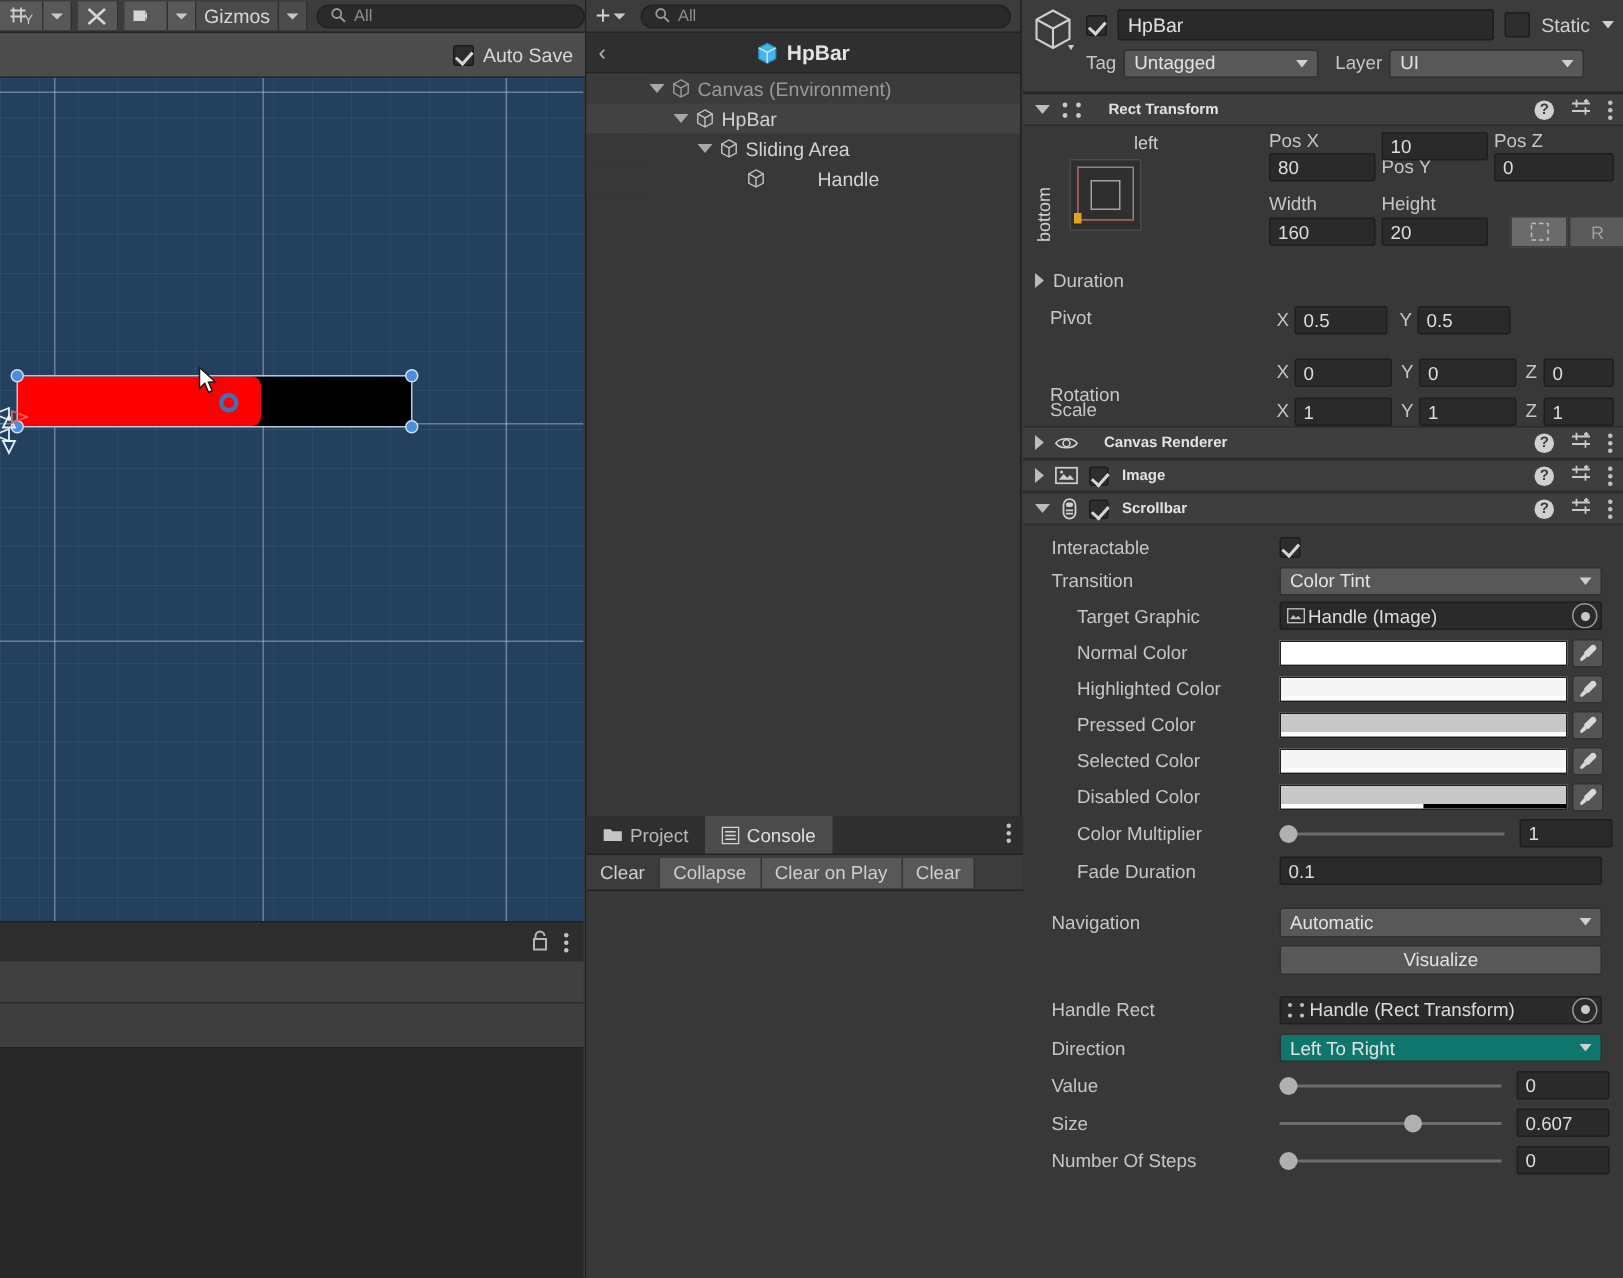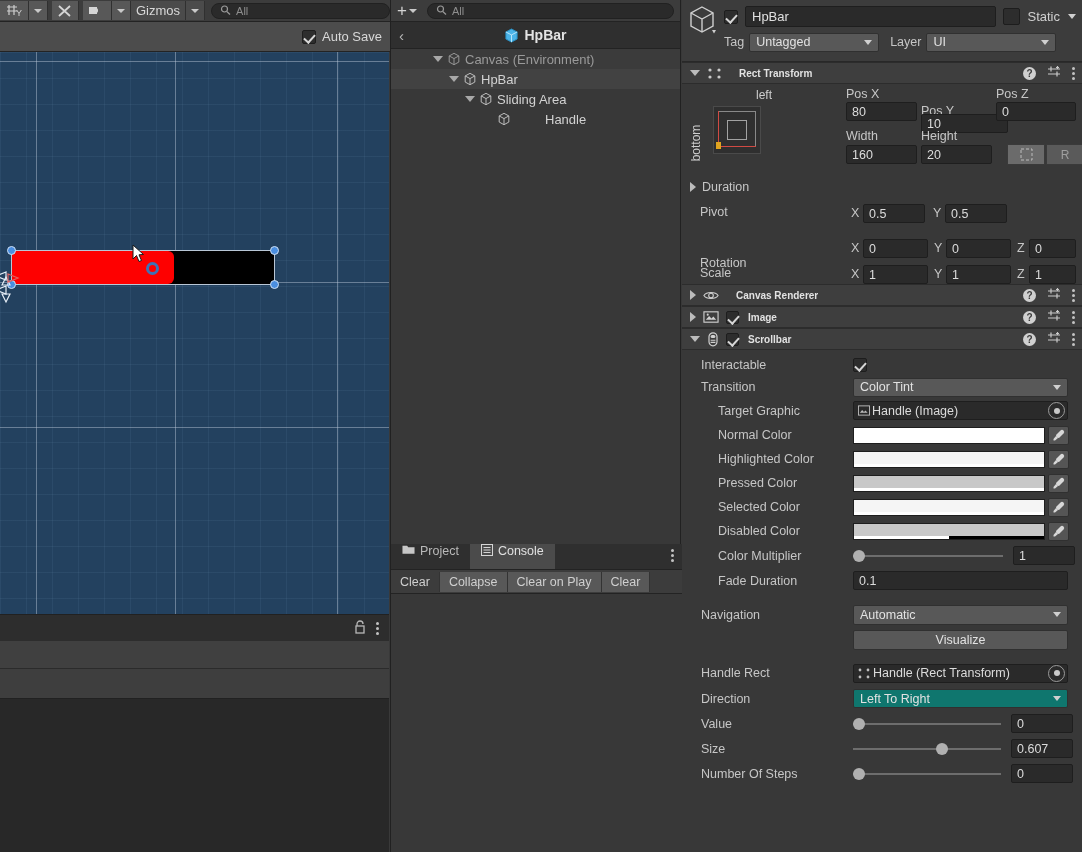--- a/index.html
+++ b/index.html
@@ -140,21 +140,21 @@
   #annotation-text {
     position: absolute; left: 460px; top: 300px; width: 225px;
     color: #ff1a1a; font-size: 15.5px; font-weight: bold; line-height: 1.5;
     font-family: "DejaVu Sans", sans-serif;
   }
 
   
   #project-console { position: absolute; left: 0; top: 544px; width: 291px; bottom: 0; background: #383838; }
   .pc-tabs { height: 26px; background: #2f2f2f; display: flex; align-items: flex-end; position: relative;
      border-bottom: 1px solid #232323; }
-  .pc-tab { height: 25px; display: flex; align-items: flex-start; gap: 5px; padding: 0 11px;
+  .pc-tab { height: 25px; display: flex; align-items: center; gap: 5px; padding: 0 11px;
      font-size: 12.5px; color: #b9b9b9; }
   .pc-tab.active { background: #4b4b4b; color: #e0e0e0; padding-left: 11px; }
   .kebab { position: absolute; right: 8px; top: 5px; display: flex; flex-direction: column; gap: 2px; }
   .kebab i { width: 3px; height: 3px; background: #c2c2c2; border-radius: 50%; display: block; }
   .pc-toolbar { height: 24px; background: #3c3c3c; display: flex; align-items: center;
      border-bottom: 1px solid #232323; padding: 0; overflow: hidden; }
   .pc-btn { height: 20px; display: flex; align-items: center; padding: 0 9px;
      font-size: 12.5px; color: #cfcfcf; background: #585858; border-right: 1px solid #333; }
   .pc-btn.flat { background: #3c3c3c; }
   .pc-body { position: absolute; left: 0; right: 0; top: 50px; bottom: 0; background: #383838; }
@@ -541,21 +541,21 @@
         <div class="aw-inner"></div>
         <div class="aw-pivot"></div>
       </div>
 
       <div style="position:absolute;left:164px;top:3px" class="colhead">Pos X</div>
       <div style="position:absolute;left:239px;top:20px" class="colhead">Pos Y</div>
       <div style="position:absolute;left:314px;top:3px" class="colhead">Pos Z</div>
       <div class="field" style="position:absolute;left:164px;top:18px;width:71px">
           <span>80</span>
         </div>
-      <div class="field" style="position:absolute;left:239px;top:30px;width:87px">
+      <div class="field" style="position:absolute;left:239px;top:4px;width:71px">
           <span>10</span>
         </div>
       <div class="field" style="position:absolute;left:314px;top:18px;width:80px">
           <span>0</span>
         </div>
 
       <div style="position:absolute;left:164px;top:45px" class="colhead">Width</div>
       <div style="position:absolute;left:239px;top:45px" class="colhead">Height</div>
       <div class="field" style="position:absolute;left:164px;top:61px;width:71px">
           <span>160</span>

